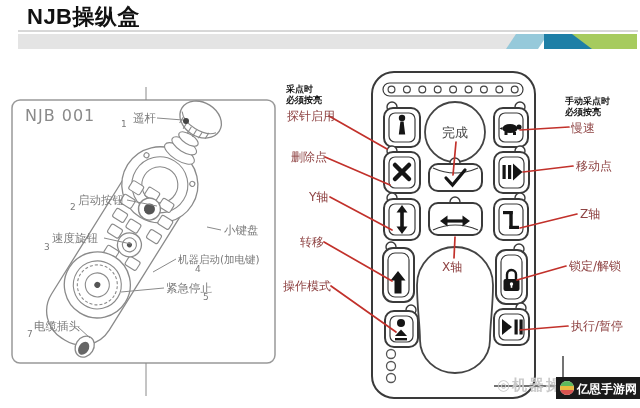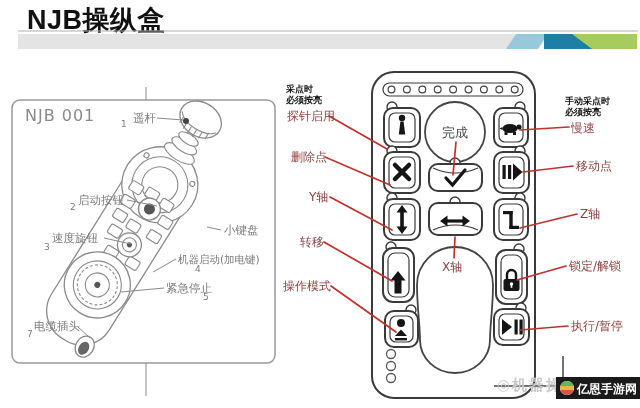--- a/index.html
+++ b/index.html
@@ -1,18 +1,18 @@
 <!DOCTYPE html>
 <html><head>
 <meta charset="utf-8">
 <style>
   html,body{margin:0;padding:0;background:#fff;}
   #page{position:relative;width:640px;height:408px;background:#fff;overflow:hidden;
         font-family:"Liberation Sans","DejaVu Sans",sans-serif;}
-  #page-title{position:absolute;left:27px;top:2px;margin:0;font-size:27px;font-weight:700;
+  #page-title{position:absolute;left:27px;top:2px;margin:0;font-size:22px;font-weight:700;
         color:#111;letter-spacing:0.5px;font-family:"Liberation Sans","DejaVu Sans",sans-serif;}
   svg{position:absolute;left:0;top:0;}
   svg text{font-family:"DejaVu Sans","Liberation Sans",sans-serif;}
   .lbl-red{fill:#8f4444;font-size:12px;}
   .lbl-gray{fill:#7a7a7a;font-size:11.5px;}
   .num{fill:#7a7a7a;font-size:9px;}
   .note{fill:#111;font-size:9px;font-weight:bold;}
   .model{fill:#8a8a8a;font-size:16px;letter-spacing:1px;}
   .done-txt{fill:#444;font-size:13px;}
   .wm-gray{fill:#c9c9c9;font-size:15px;font-weight:bold;letter-spacing:2px;}

